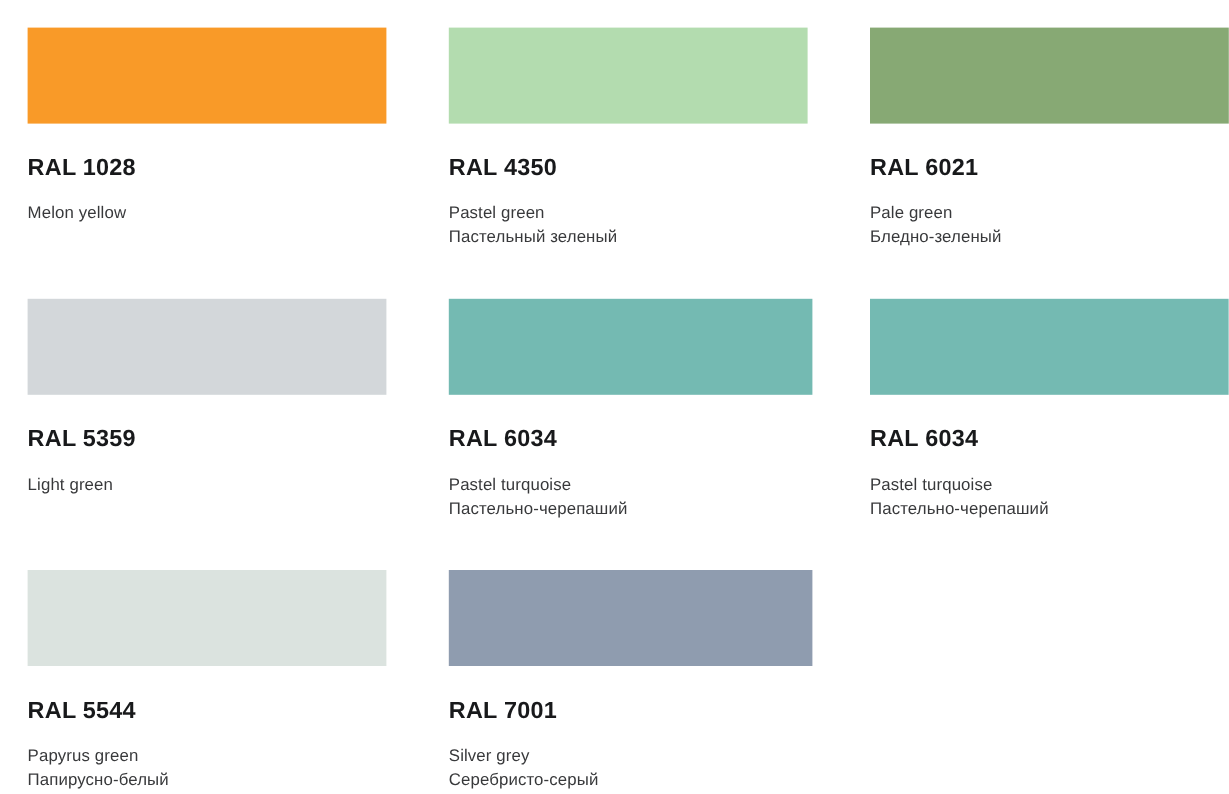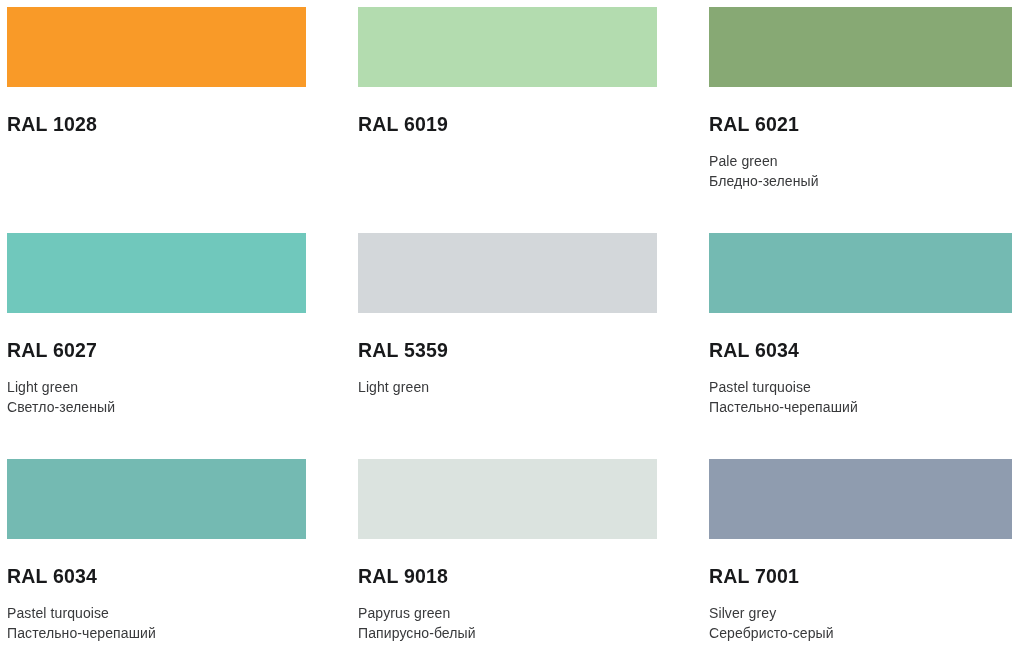--- a/index.html
+++ b/index.html
@@ -21,21 +21,21 @@
     grid-template-columns: repeat(3, 351px);
     grid-template-rows: repeat(3, 226px);
     width: 1053px;
     height: 678px;
     box-sizing: border-box;
   }
 
   .swatch-cell {
     position: relative;
     box-sizing: border-box;
-    padding: 0;
+    padding: 16px;
   }
 
   .swatch-chip {
     width: 299px;
     height: 80px;
     margin: 7px 0 0 7px;
     box-sizing: border-box;
   }
 
   .swatch-cell.col-3 .swatch-chip {
@@ -66,40 +66,37 @@
   }
 </style>
 </head>
 <body style="background-color: rgb(255, 255, 255);">
 
 <div id="swatch-grid">
     <div class="swatch-cell col-1">
       <div class="swatch-chip" style="background-color: rgb(249, 154, 40);"></div>
       <div class="swatch-code">RAL 1028</div>
       <div class="swatch-names">
+        <div class="swatch-name-en">Melon yellow</div>
       </div>
     </div>
     <div class="swatch-cell col-2">
       <div class="swatch-chip" style="background-color: rgb(179, 220, 175);"></div>
-      <div class="swatch-code">RAL 6019</div>
+      <div class="swatch-code">RAL 4350</div>
+      <div class="swatch-names">
+        <div class="swatch-name-en">Pastel green</div>
+        <div class="swatch-name-ru">Пастельный зеленый</div>
+      </div>
     </div>
     <div class="swatch-cell col-3">
       <div class="swatch-chip" style="background-color: rgb(135, 169, 116);"></div>
       <div class="swatch-code">RAL 6021</div>
       <div class="swatch-names">
         <div class="swatch-name-en">Pale green</div>
         <div class="swatch-name-ru">Бледно-зеленый</div>
-      </div>
-    </div>
-    <div class="swatch-cell col-1">
-      <div class="swatch-chip" style="background-color: rgb(112, 200, 188);"></div>
-      <div class="swatch-code">RAL 6027</div>
-      <div class="swatch-names">
-        <div class="swatch-name-en">Light green</div>
-        <div class="swatch-name-ru">Светло-зеленый</div>
       </div>
     </div>
     <div class="swatch-cell col-2">
       <div class="swatch-chip" style="background-color: rgb(211, 215, 218);"></div>
       <div class="swatch-code">RAL 5359</div>
       <div class="swatch-names">
         <div class="swatch-name-en">Light green</div>
       </div>
     </div>
     <div class="swatch-cell col-3">
@@ -113,21 +110,21 @@
     <div class="swatch-cell col-1">
       <div class="swatch-chip" style="background-color: rgb(116, 186, 178);"></div>
       <div class="swatch-code">RAL 6034</div>
       <div class="swatch-names">
         <div class="swatch-name-en">Pastel turquoise</div>
         <div class="swatch-name-ru">Пастельно-черепаший</div>
       </div>
     </div>
     <div class="swatch-cell col-2">
       <div class="swatch-chip" style="background-color: rgb(219, 227, 223);"></div>
-      <div class="swatch-code">RAL 9018</div>
+      <div class="swatch-code">RAL 5544</div>
       <div class="swatch-names">
         <div class="swatch-name-en">Papyrus green</div>
         <div class="swatch-name-ru">Папирусно-белый</div>
       </div>
     </div>
     <div class="swatch-cell col-3">
       <div class="swatch-chip" style="background-color: rgb(143, 156, 175);"></div>
       <div class="swatch-code">RAL 7001</div>
       <div class="swatch-names">
         <div class="swatch-name-en">Silver grey</div>

